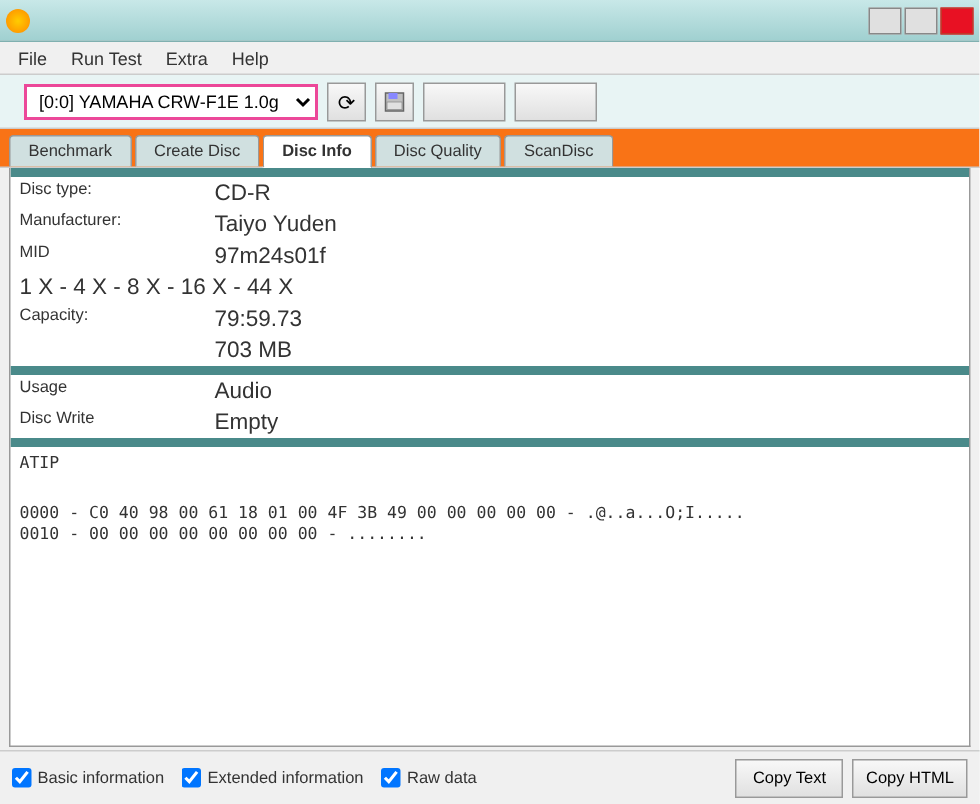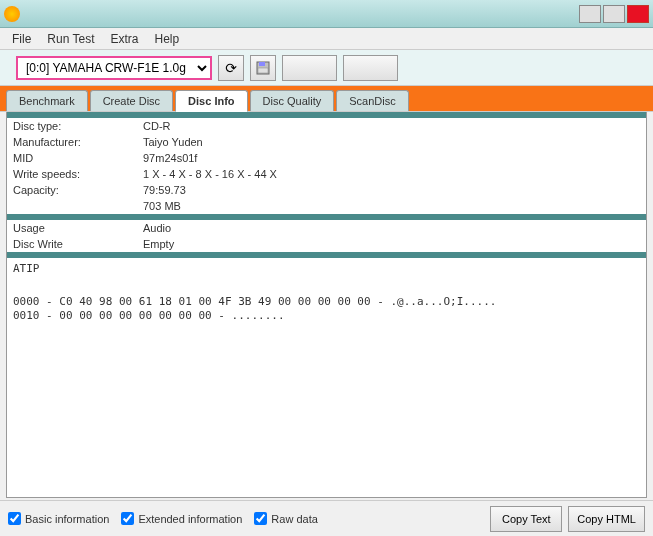--- a/index.html
+++ b/index.html
@@ -191,21 +191,21 @@
     .info-label {
       width: 130px;
       padding: 2px 6px;
       color: #333;
       font-size: 11px;
       flex-shrink: 0;
     }
     .info-value {
       padding: 2px 6px;
       color: #333;
-      font-size: 11px;
+      font-size: 15px;
     }
 
     
     .raw-data-content {
       padding: 4px 6px;
       font-family: monospace;
       font-size: 11px;
       color: #333;
     }
     .raw-data-label {
@@ -316,21 +316,20 @@
       </div>
       <div class="info-row">
         <span class="info-label">Manufacturer:</span>
         <span class="info-value">Taiyo Yuden</span>
       </div>
       <div class="info-row">
         <span class="info-label">MID</span>
         <span class="info-value">97m24s01f</span>
       </div>
       <div class="info-row">
-        <span class="info-label">Write speeds:</span>
         <span class="info-value">1 X - 4 X - 8 X - 16 X - 44 X</span>
       </div>
       <div class="info-row">
         <span class="info-label">Capacity:</span>
         <span class="info-value">79:59.73</span>
       </div>
       <div class="info-row">
         <span class="info-label"></span>
         <span class="info-value">703 MB</span>
       </div>

